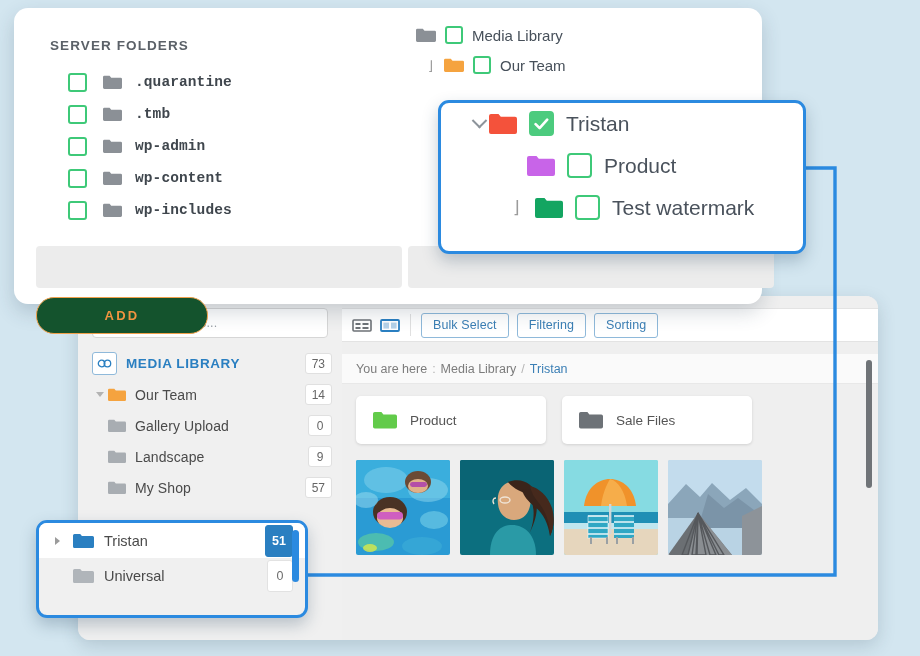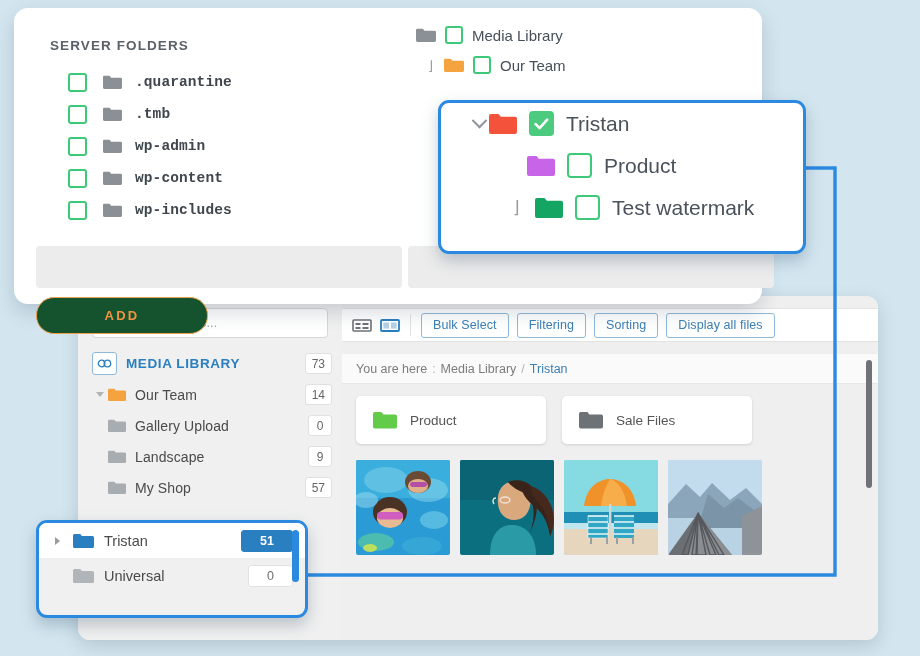--- a/index.html
+++ b/index.html
@@ -161,21 +161,21 @@
   }
 
   .callout-bottom{left:36px;top:520px;width:266px;height:92px;background:#f0f0f0;overflow:hidden;}
   .cb-row{display:flex;align-items:center;height:35px;padding:0 12px 0 16px;box-sizing:border-box;}
   .cb-row.sel{background:#fff;}
   .cb-tw{width:18px;flex:0 0 18px;display:flex;align-items:center;}
   .cb-fi{width:21px;height:16px;flex:0 0 21px;margin-right:10px;}
   .cb-fi svg{display:block;width:21px;height:16px;}
   .cb-label{font-size:14.5px;color:#4a4a4a;}
   .cb-cnt{
-    margin-left:auto;min-width:26px;height:22px;padding:0 18px;box-sizing:border-box;
+    margin-left:auto;min-width:26px;height:32px;padding:0 6px;box-sizing:border-box;
     background:#fff;border:1px solid #e2e2e2;border-radius:3px;
     font-size:12.5px;color:#6d6d6d;display:flex;align-items:center;justify-content:center;
   }
   .cb-cnt.blue{background:#2a7fc1;border-color:#2a7fc1;color:#fff;font-weight:bold;}
   .cb-scroll{position:absolute;right:6px;top:7px;width:7px;height:52px;background:#2b8ae0;border-radius:4px;}
 
   .connector{position:absolute;left:0;top:0;width:920px;height:656px;pointer-events:none;}
 </style>
 </head>
 <body>
@@ -272,21 +272,20 @@
           <svg viewBox="0 0 20 15">
               <rect x="1" y="2" width="18" height="11" rx="1" fill="none" stroke="#2a7fc1" stroke-width="1.8"></rect>
               <rect x="3.4" y="4.6" width="5.6" height="6" fill="#2a7fc1" opacity=".35"></rect>
               <rect x="11" y="4.6" width="5.6" height="6" fill="#2a7fc1" opacity=".35"></rect>
             </svg>
         </span>
         <span class="tb-sep"></span>
         <span class="tb-btn">Bulk Select</span>
         <span class="tb-btn">Filtering</span>
         <span class="tb-btn">Sorting</span>
-        <span class="tb-btn">Display all files</span>
       </div>
 
       <div class="crumb">
         <span>You are here</span>
         <span class="sep">:</span>
         <span>Media Library</span>
         <span class="sep">/</span>
         <span class="lnk">Tristan</span>
       </div>
 

